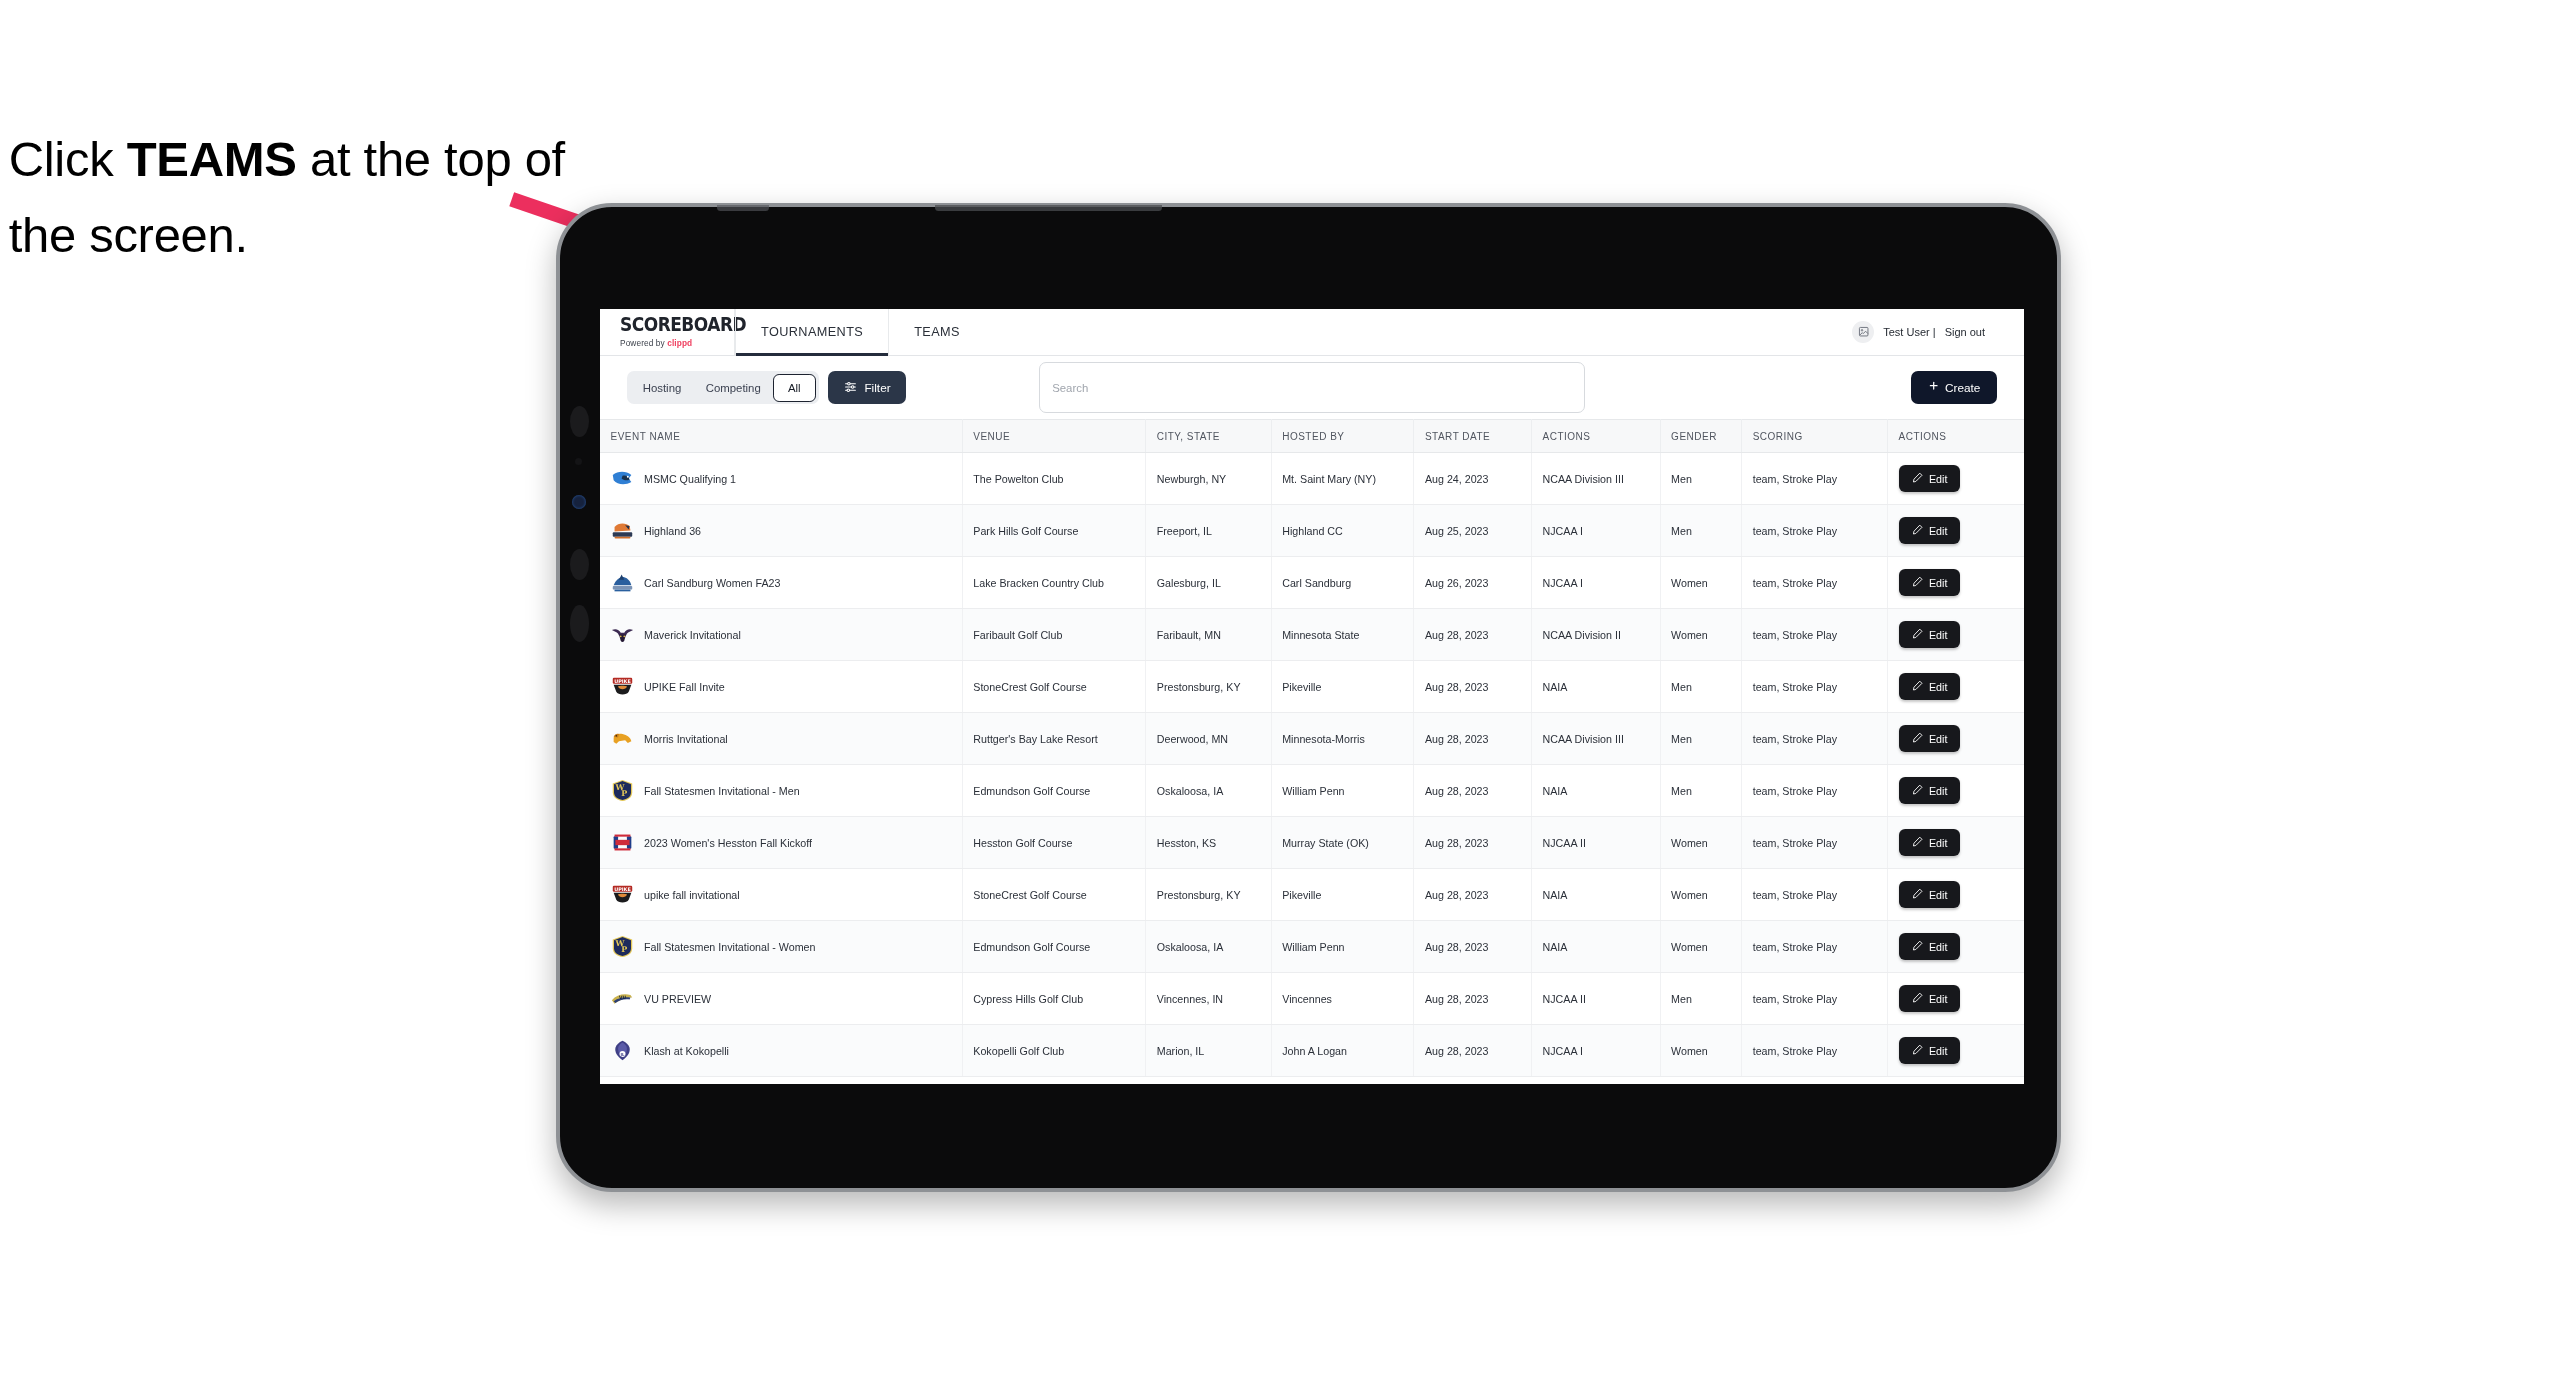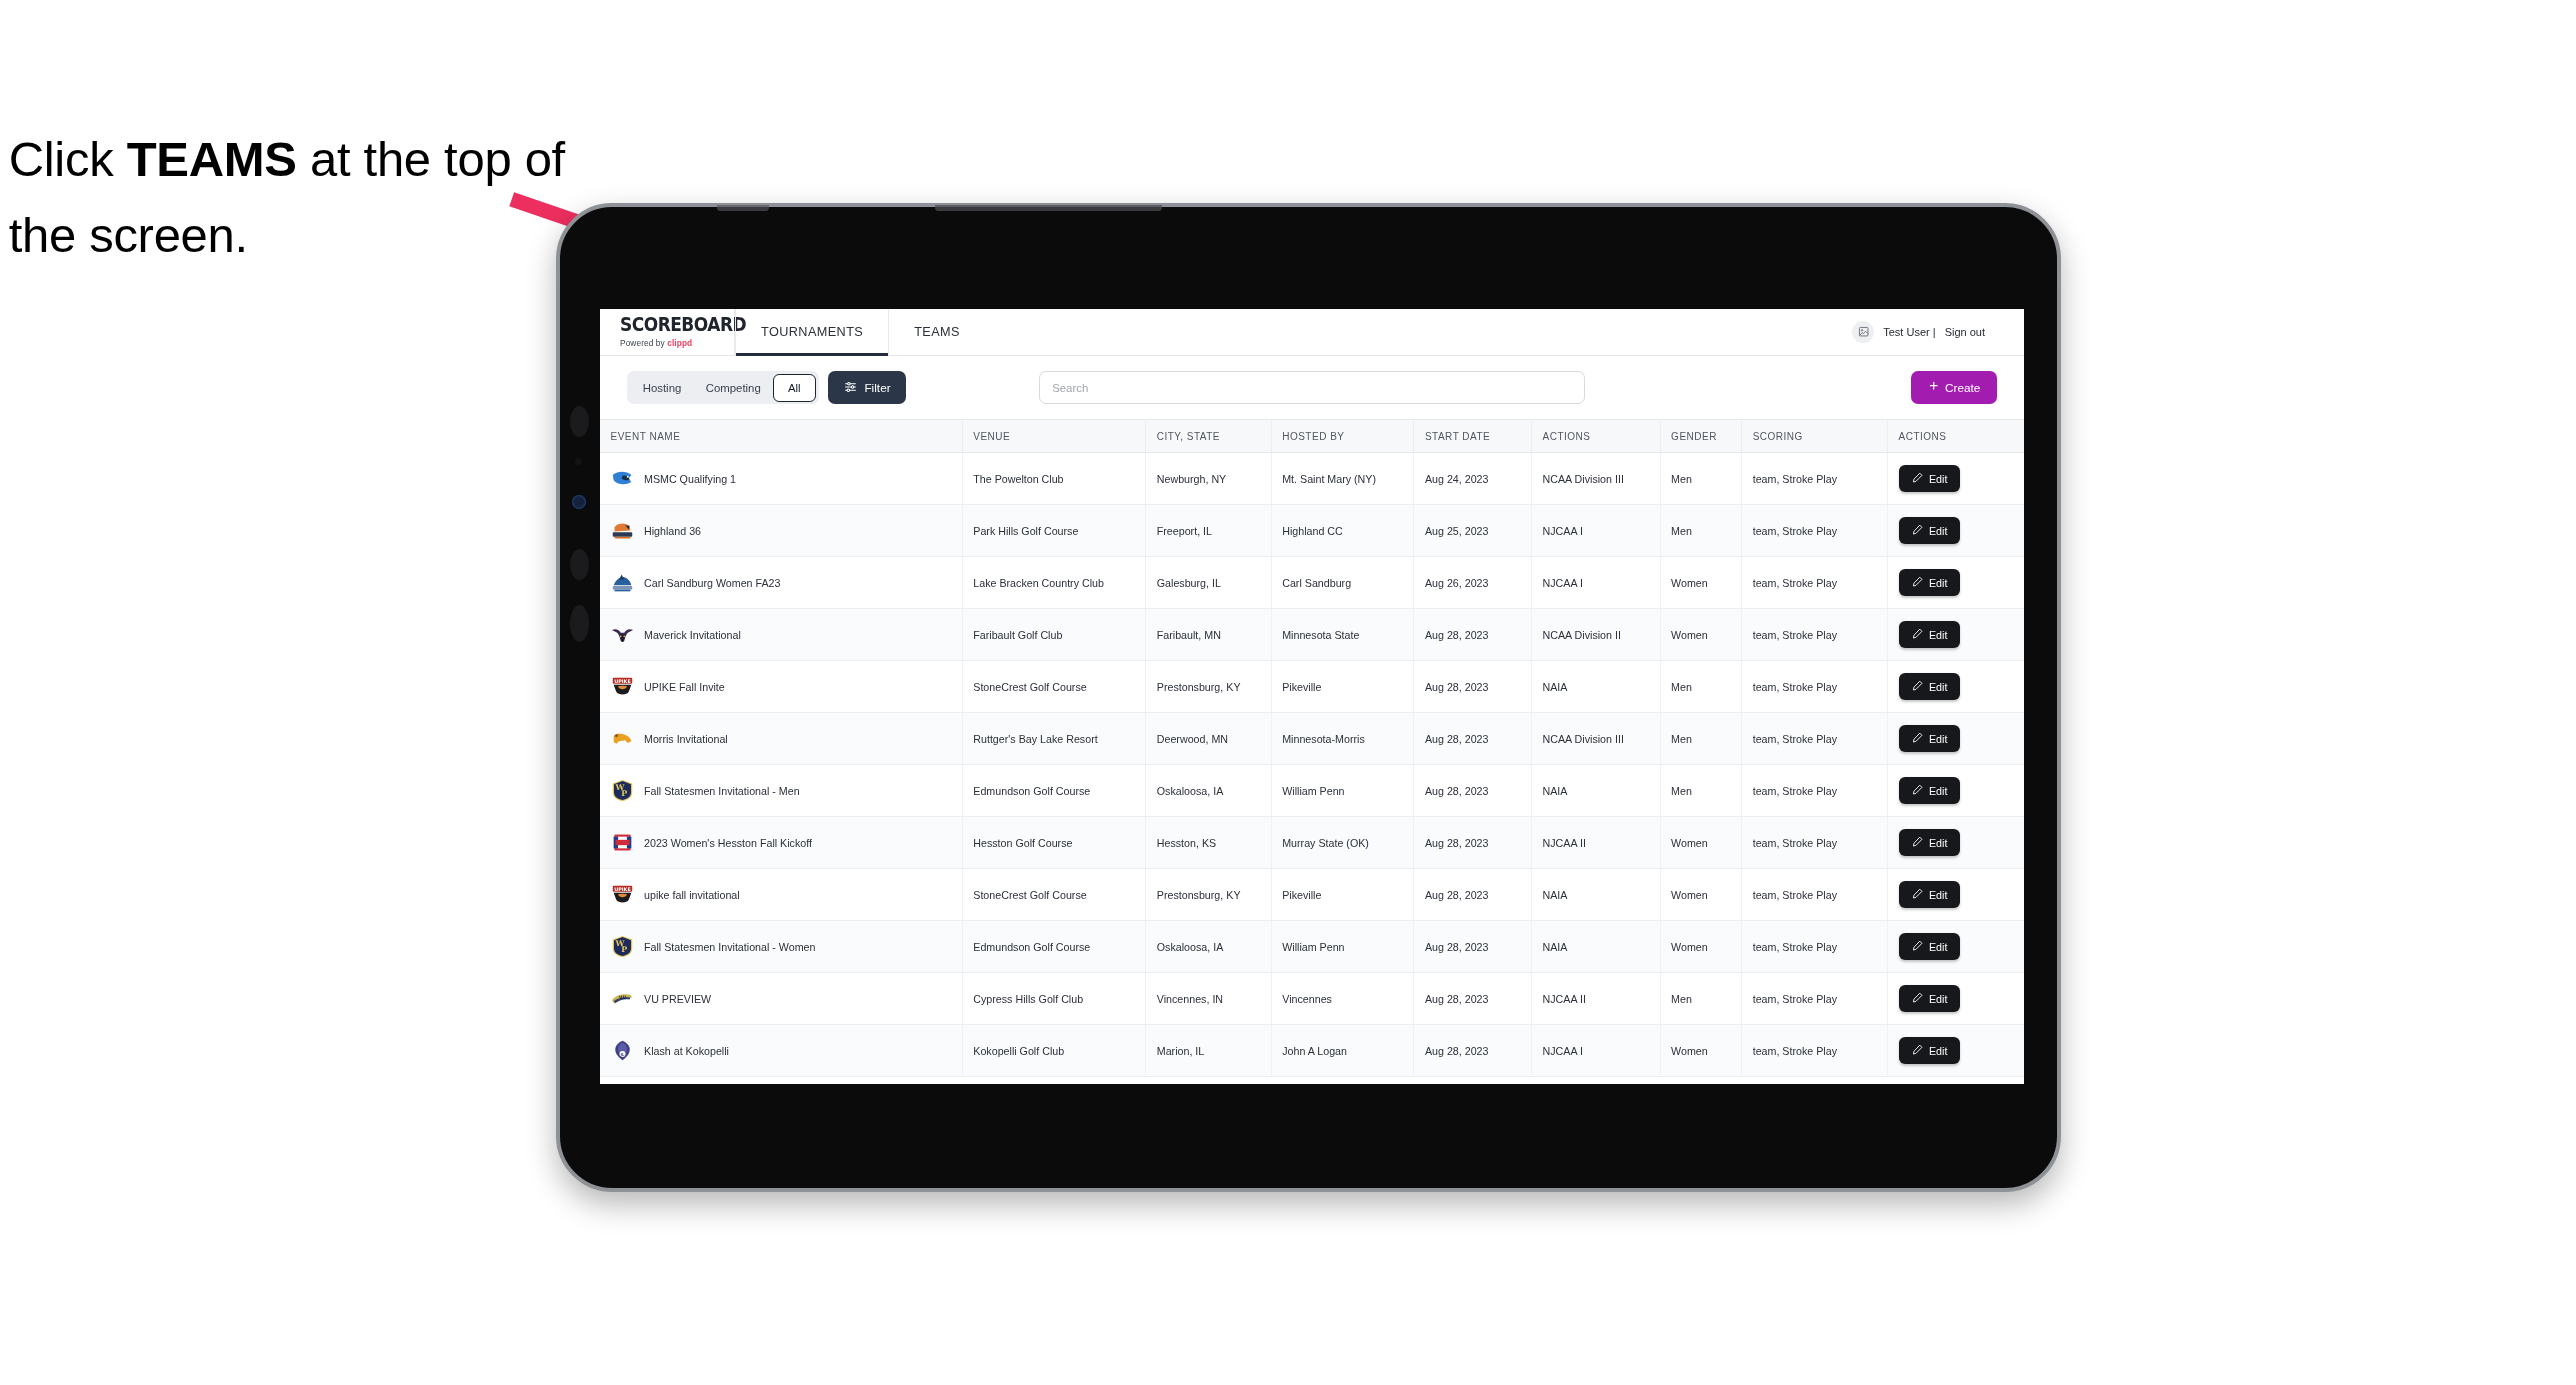--- a/index.html
+++ b/index.html
@@ -144,31 +144,31 @@
     height: 33px; border-radius: 7px;
     background: #2b3648; color: #ffffff;
     display: flex; align-items: center; gap: 7.9px;
     padding: 0 15.7px; font-size: 11.8px; cursor: pointer;
   }
   .search-wrap {
     position: absolute; left: 50%; transform: translateX(-50%);
     width: 546px;
   }
   .search-input {
-    width: 100%; height: 33px;
+    width: 100%; height: 51px;
     border: 0.9px solid #d7dade; border-radius: 7px;
     background: #fff; padding: 0 12.2px;
     font-size: 11.4px; color: #2b3039;
     font-family: "Liberation Sans", sans-serif;
   }
   .search-input::placeholder { color: #a0a5ad; }
   .create-btn {
     margin-left: auto;
     height: 33px; border-radius: 7px;
-    background: #a21caf; color: #fff;
+    background: #0f172a; color: #fff;
     display: flex; align-items: center; gap: 6.1px;
     padding: 0 16.6px; font-size: 11.8px; cursor: pointer;
     border: none; font-family: "Liberation Sans", sans-serif;
   }
 
   
   table.grid { width: 100%; border-collapse: collapse; table-layout: fixed; padding-left: 36px; }
   table.grid th {
     background: #f7f8f9;
     border-top: 0.9px solid #e6e8ea;

